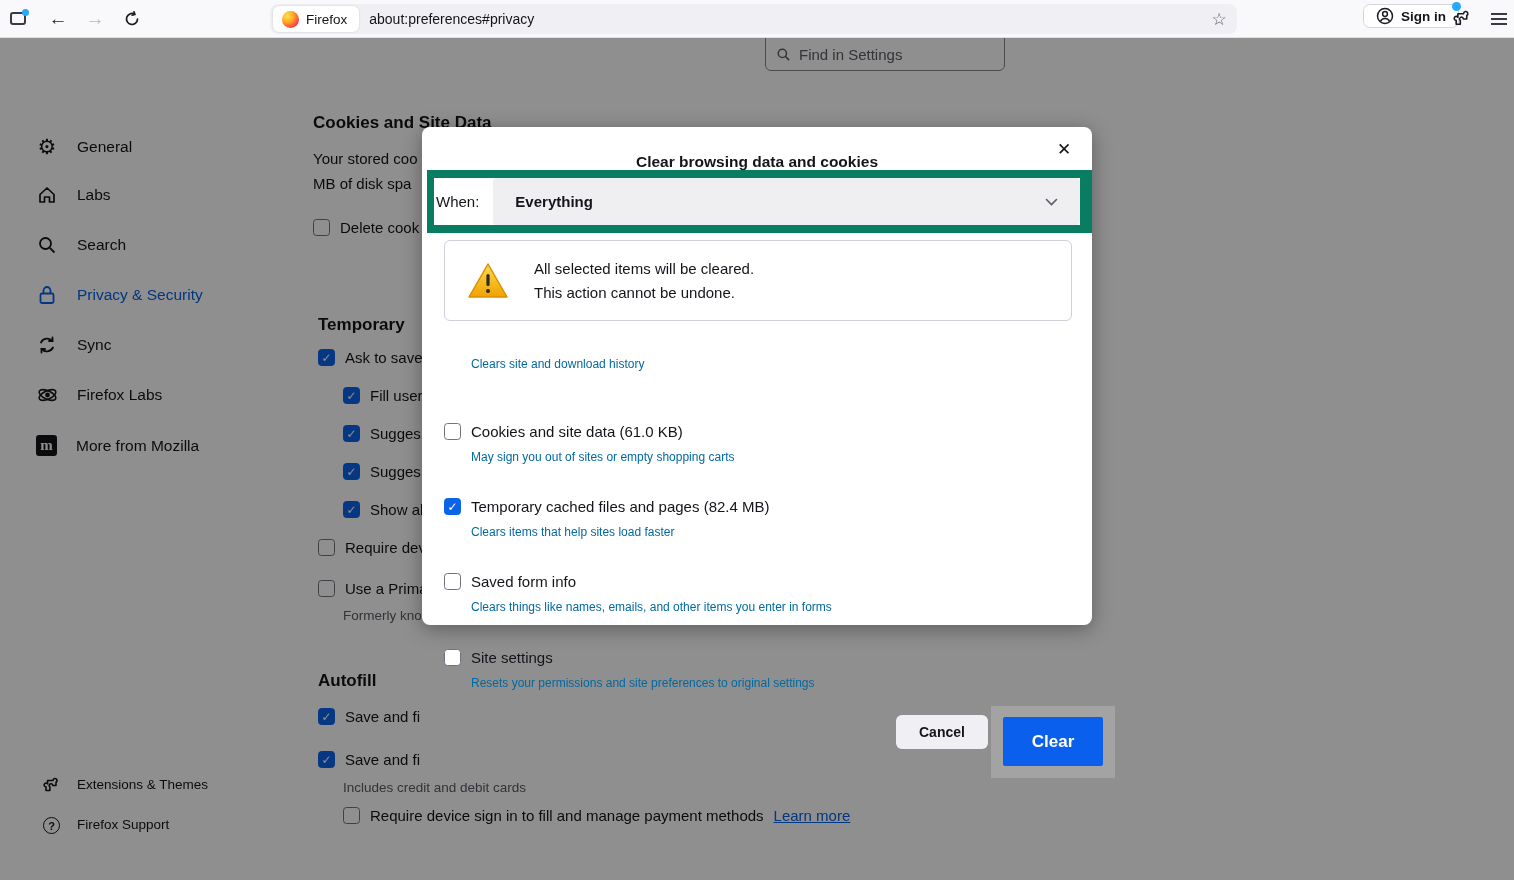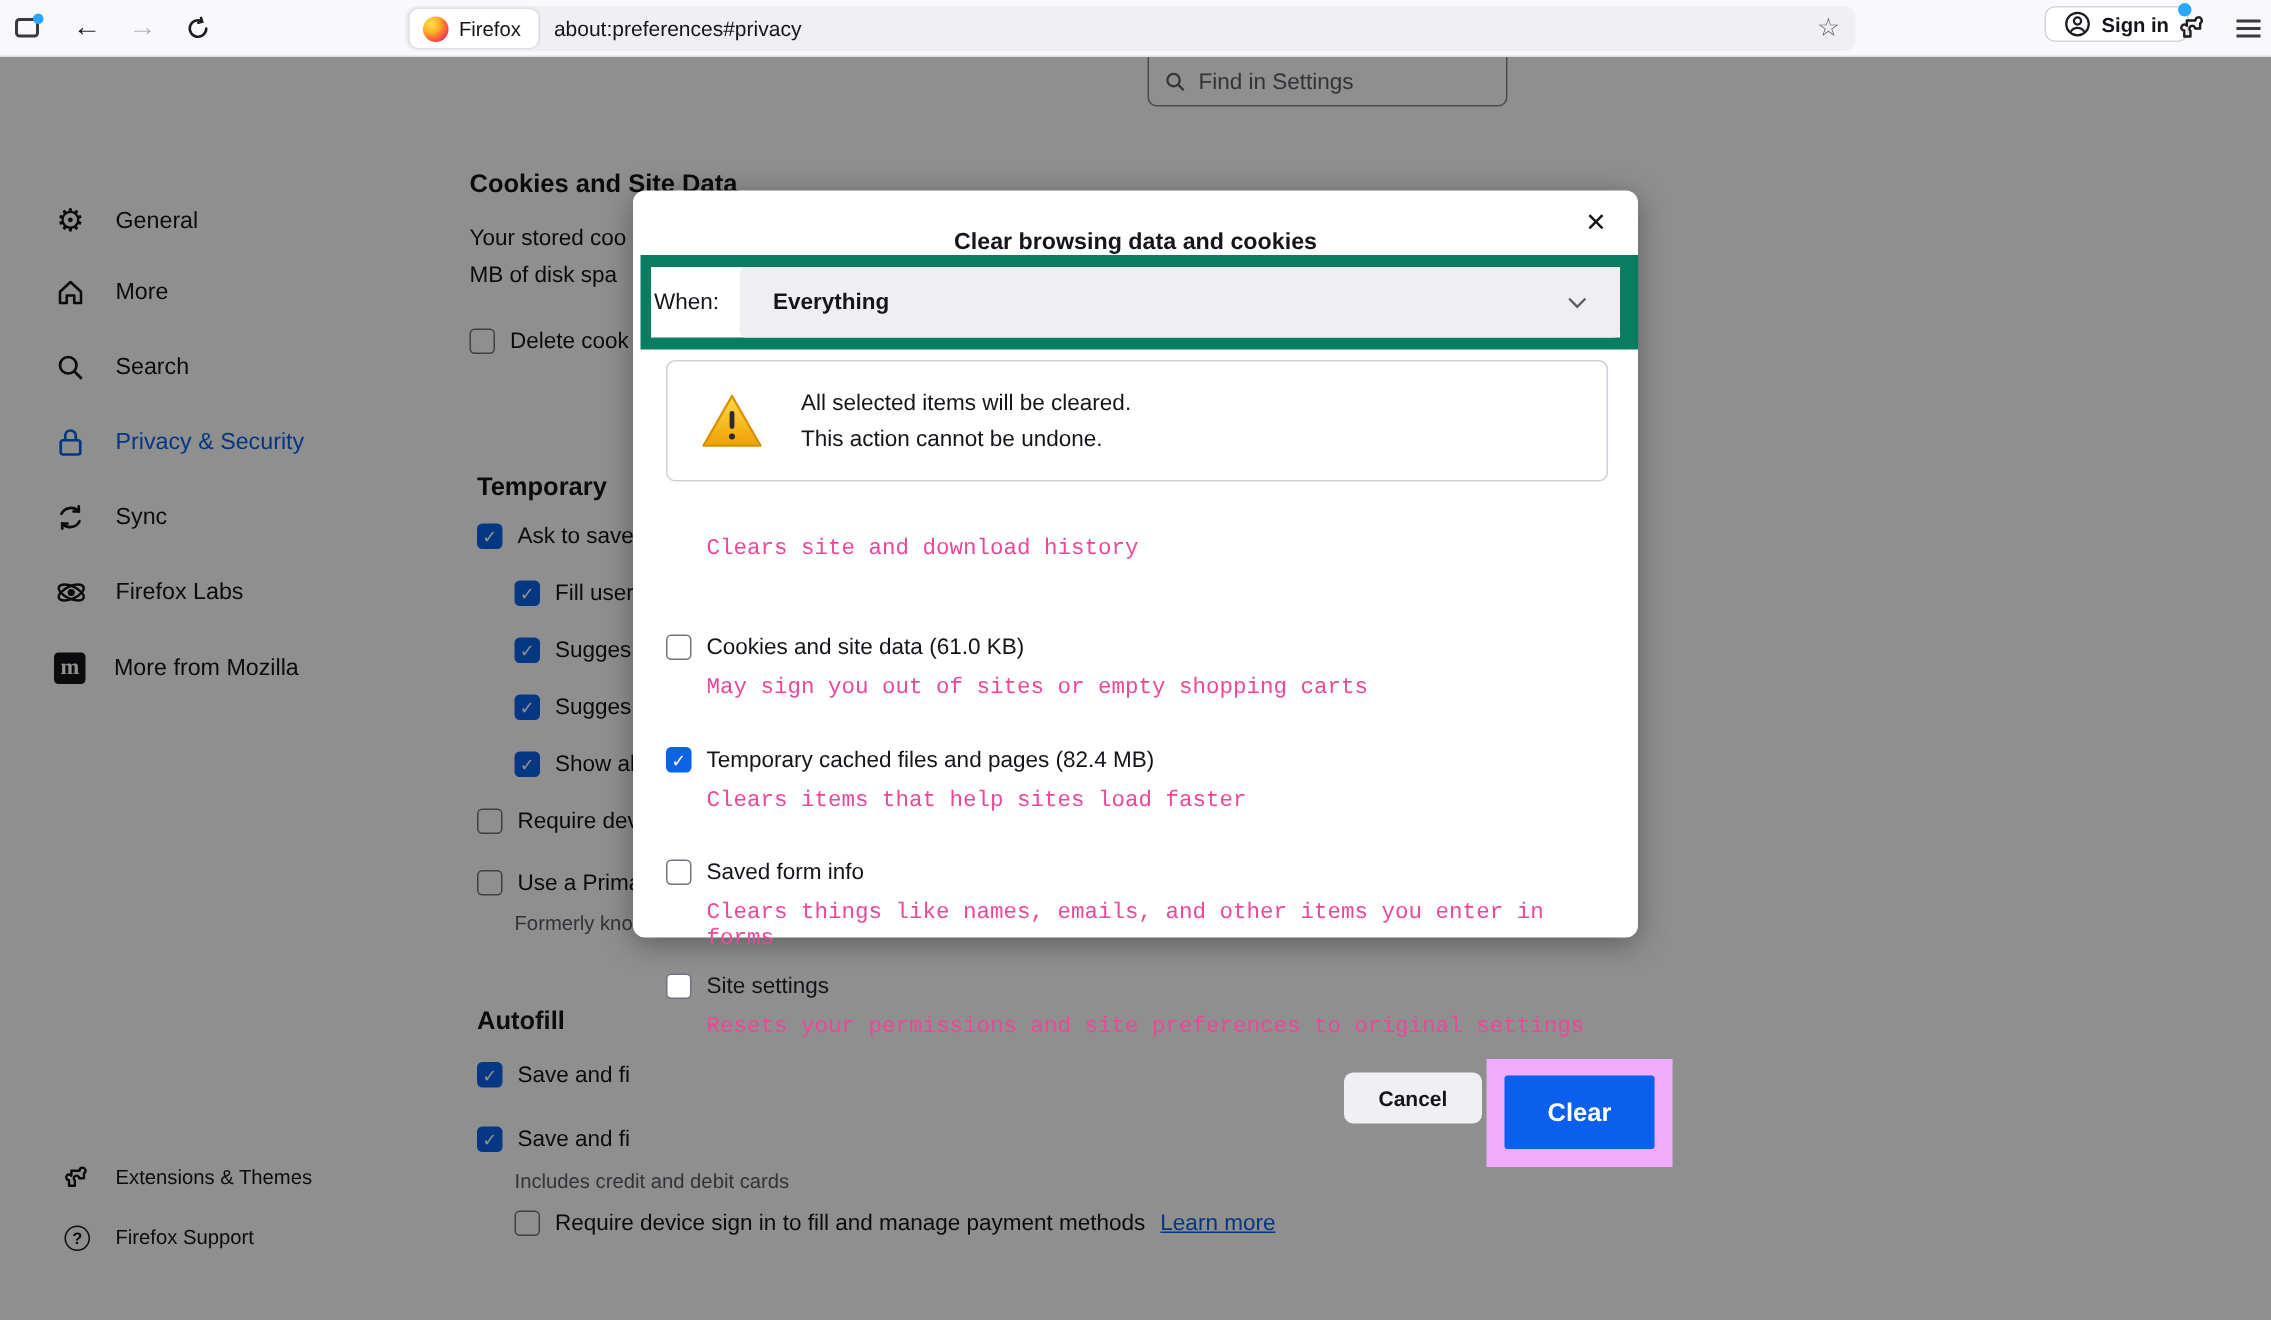--- a/index.html
+++ b/index.html
@@ -99,27 +99,27 @@
     color:#5b5b66; display:flex; }
 
   #warnbox { position:absolute; left:22px; top:113px; width:628px; height:81px;
     border:1px solid #cfcfd8; border-radius:6px; display:flex; align-items:center;
     padding-left:21px; gap:24px; }
   #warnbox .txt { font-size:15px; color:#15141a; line-height:24px; }
 
   .dlg-item { position:absolute; left:22px; width:620px; }
   .dlg-item .row { display:flex; align-items:center; gap:10px;
     font-size:15px; color:#15141a; }
-  .dlg-item .desc { margin:10px 0 0 27px; font-size:15px; color:#ec4899;font-family:Liberation Mono, monospace; }
+  .dlg-item .desc { margin:10px 0 0 27px; font-size:12px; color:#0369a1; }
 
   #cancel-btn { position:absolute; left:474px; top:588px; height:34px;
     padding:0 23px; background:#f0f0f4; border:none; border-radius:6px;
     font-size:14px; font-weight:700; color:#15141a; cursor:pointer; font-family:inherit; }
   #clear-anno { position:absolute; left:569px; top:579px; width:124px; height:72px;
-    background:#f0abfc; }
+    background:#a3a3a3; }
   #clear-btn { position:absolute; left:12px; top:11px; width:100px; height:49px;
     background:#0b5fed; border:none; border-radius:2px; color:#fff;
     font-size:17px; font-weight:700; cursor:pointer; font-family:inherit; }
 
   svg { display:block; }
 </style>
 </head>
 <body>
 
 <div id="stage">
@@ -129,21 +129,21 @@
     <div class="side-item" style="left:36px; top:97px;">
       <span class="ic" style="font-size:21px;">⚙</span>
       <span>General</span>
     </div>
     <div class="side-item" style="left:36px; top:147px;">
       <span class="ic">
         <svg width="20" height="20" viewBox="0 0 20 20" fill="none" stroke="currentColor" stroke-width="1.7" stroke-linejoin="round">
             <path d="M3 9.5 L10 3 L17 9.5 V17 H12.5 V12 H7.5 V17 H3 Z"></path>
           </svg>
       </span>
-      <span>More</span>
+      <span>Labs</span>
     </div>
     <div class="side-item" style="left:36px; top:197px;">
       <span class="ic">
         <svg width="20" height="20" viewBox="0 0 20 20" fill="none" stroke="currentColor" stroke-width="1.8">
             <circle cx="8.5" cy="8.5" r="5.5"></circle>
             <line x1="12.8" y1="12.8" x2="17.5" y2="17.5"></line>
           </svg>
       </span>
       <span>Search</span>
     </div>

